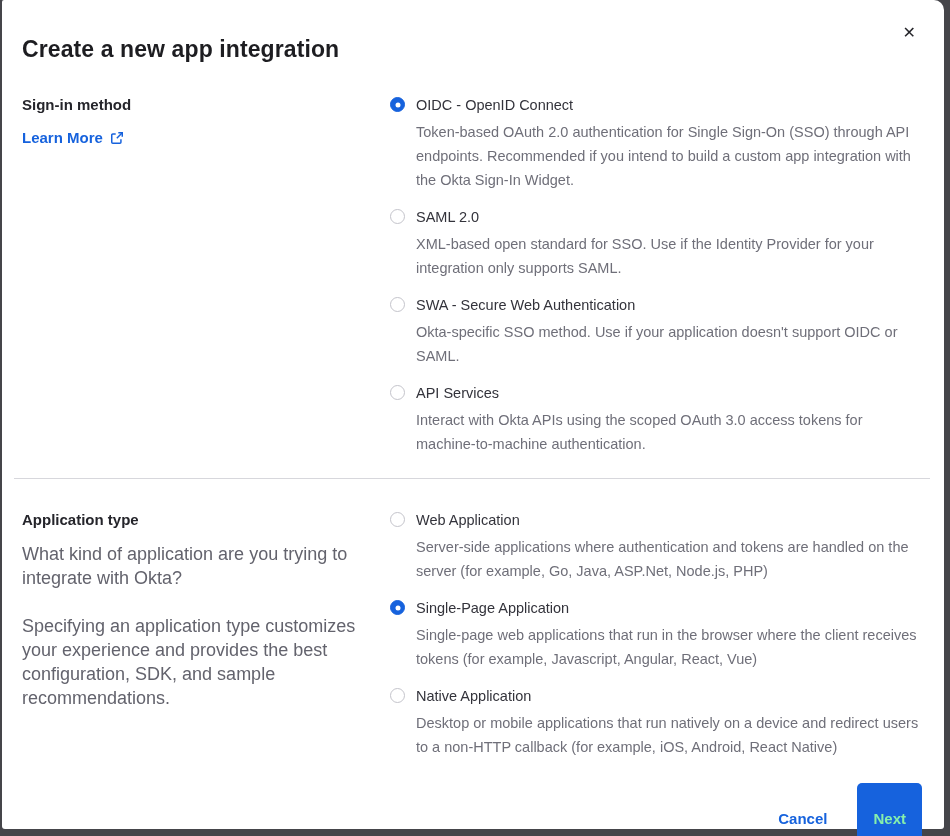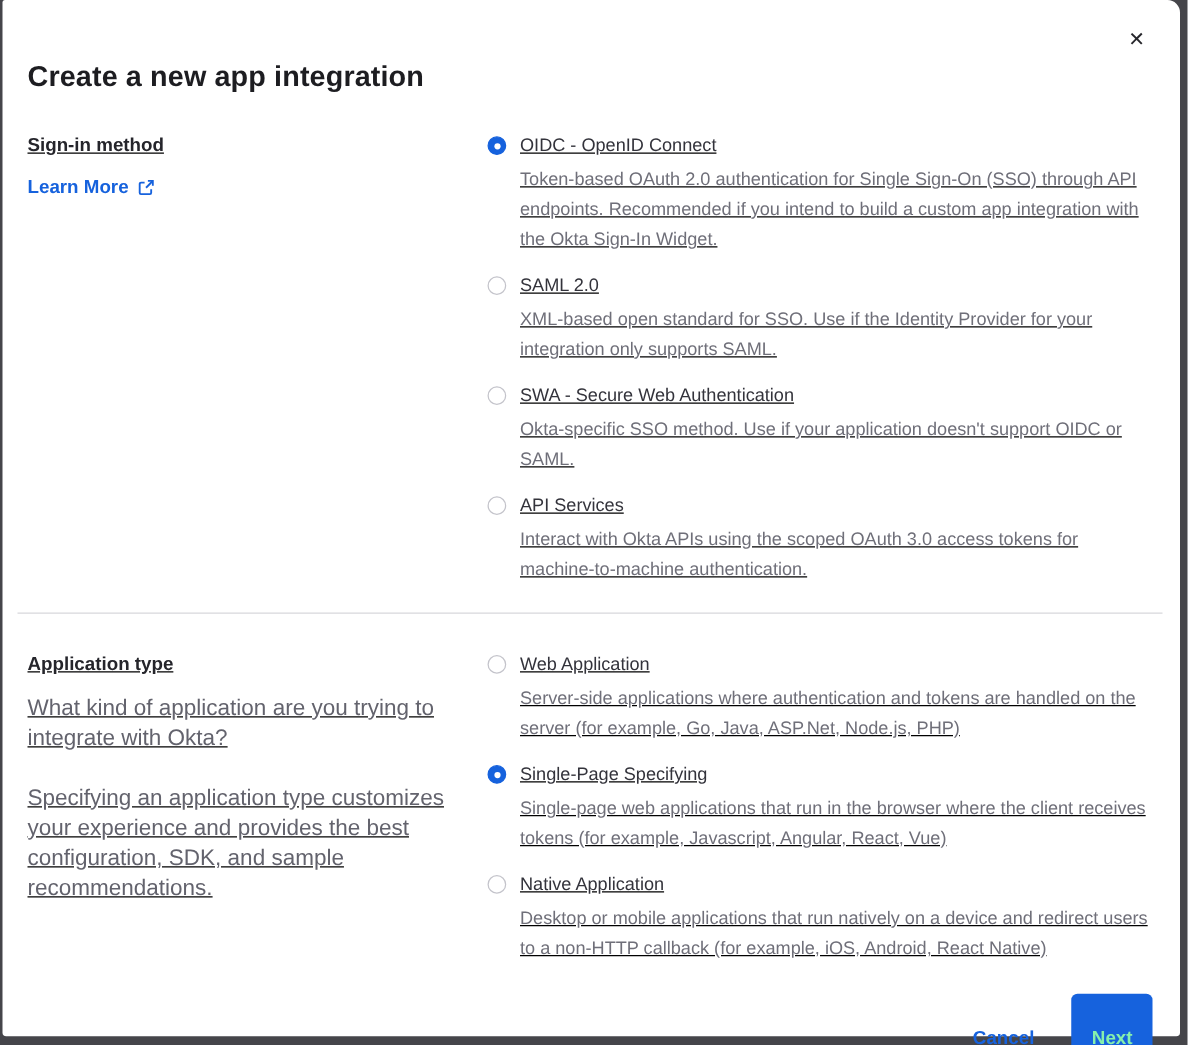--- a/index.html
+++ b/index.html
@@ -25,30 +25,29 @@
     border-radius:2px 10px 3px 3px;
     padding:0 22px 0 20px;
   }
   .close-btn{
     position:absolute;top:21px;right:24px;
     background:none;border:none;cursor:pointer;
     font-size:16px;line-height:1;color:#26262b;
     padding:4px;
   }
   h1.dialog-title{
-    margin-top:48px;
+    margin-top:36px;
     font-size:23px;
     font-weight:700;
     color:var(--text-primary);
     letter-spacing:.1px;
   }
   .section{
     display:flex;
     align-items:flex-start;
-    text-decoration:underline;
   }
   .section-1{margin-top:31px;}
   .section-left{
     width:368px;
     flex:0 0 368px;
     padding-right:16px;
   }
   .section-right{flex:1;max-width:534px;}
   .section-label{
     font-size:15px;
@@ -217,21 +216,21 @@
     <span class="radio"></span>
     <div>
       <div class="opt-label">Web Application</div>
       <div class="opt-desc">Server-side applications where authentication and tokens are handled on the server (for example, Go, Java, ASP.Net, Node.js, PHP)</div>
     </div>
   </div>
 
   <div class="option">
     <span class="radio checked"></span>
     <div>
-      <div class="opt-label">Single-Page Specifying</div>
+      <div class="opt-label">Single-Page Application</div>
       <div class="opt-desc">Single-page web applications that run in the browser where the client receives tokens (for example, Javascript, Angular, React, Vue)</div>
     </div>
   </div>
 
   <div class="option">
     <span class="radio"></span>
     <div>
       <div class="opt-label">Native Application</div>
       <div class="opt-desc">Desktop or mobile applications that run natively on a device and redirect users to a non-HTTP callback (for example, iOS, Android, React Native)</div>
     </div>

